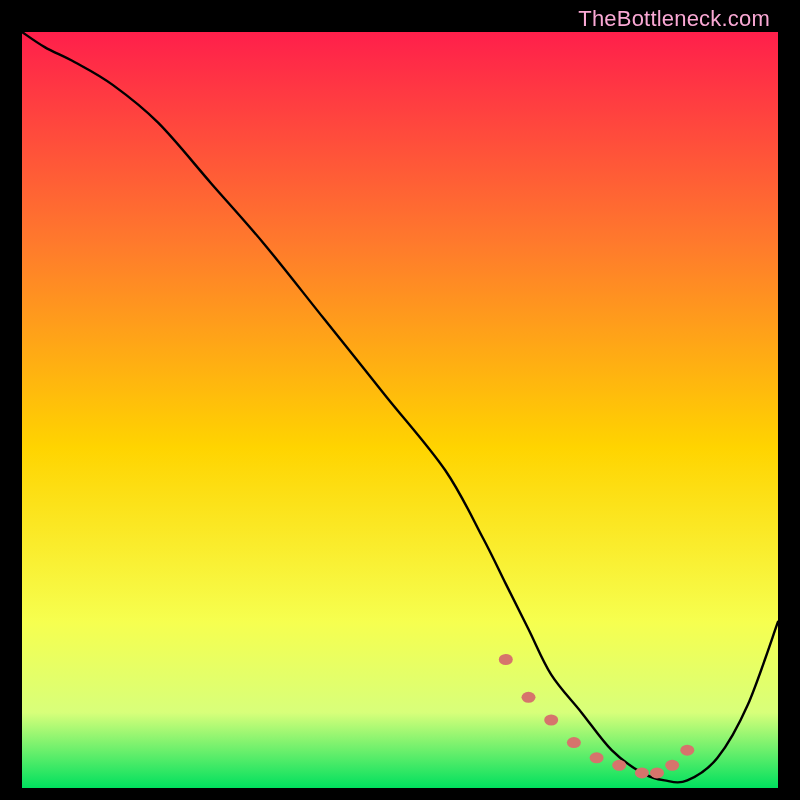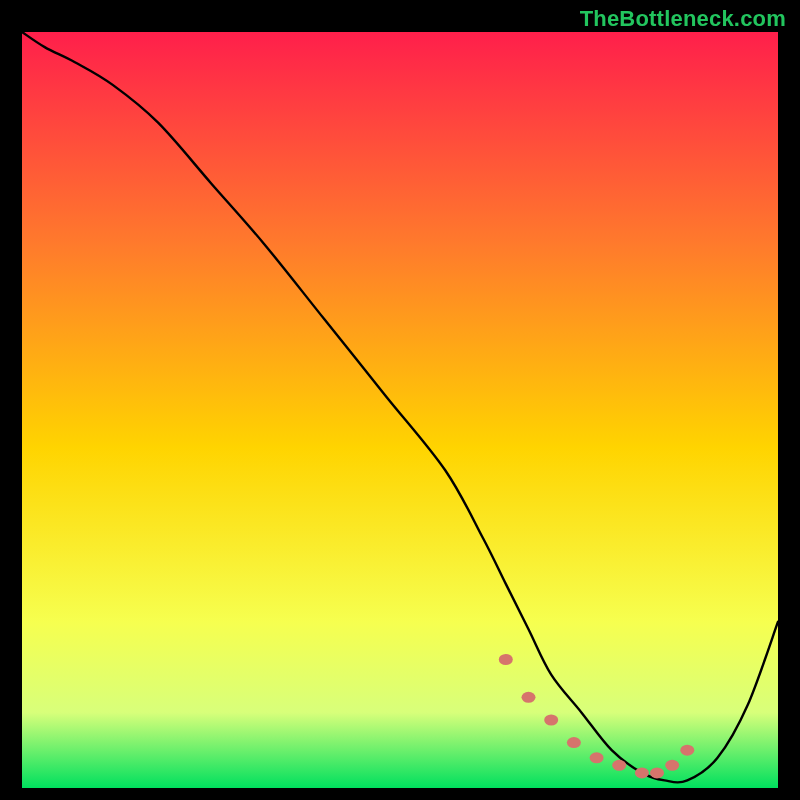--- a/index.html
+++ b/index.html
@@ -13,24 +13,24 @@
   }
   .frame {
     position: relative;
     width: 800px;
     height: 800px;
     background: #000;
   }
   .watermark {
     position: absolute;
     top: 6px;
-    right: 14px;
-    color: #22c55e;
+    right: 30px;
+    color: #f9a8d4;
     font-size: 22px;
-    font-weight: 700;
+    font-weight: 400;
     letter-spacing: 0.2px;
     z-index: 20;
   }
   .plot-wrap {
     position: absolute;
     left: 22px;
     top: 32px;
     width: 756px;
     height: 756px;
   }

